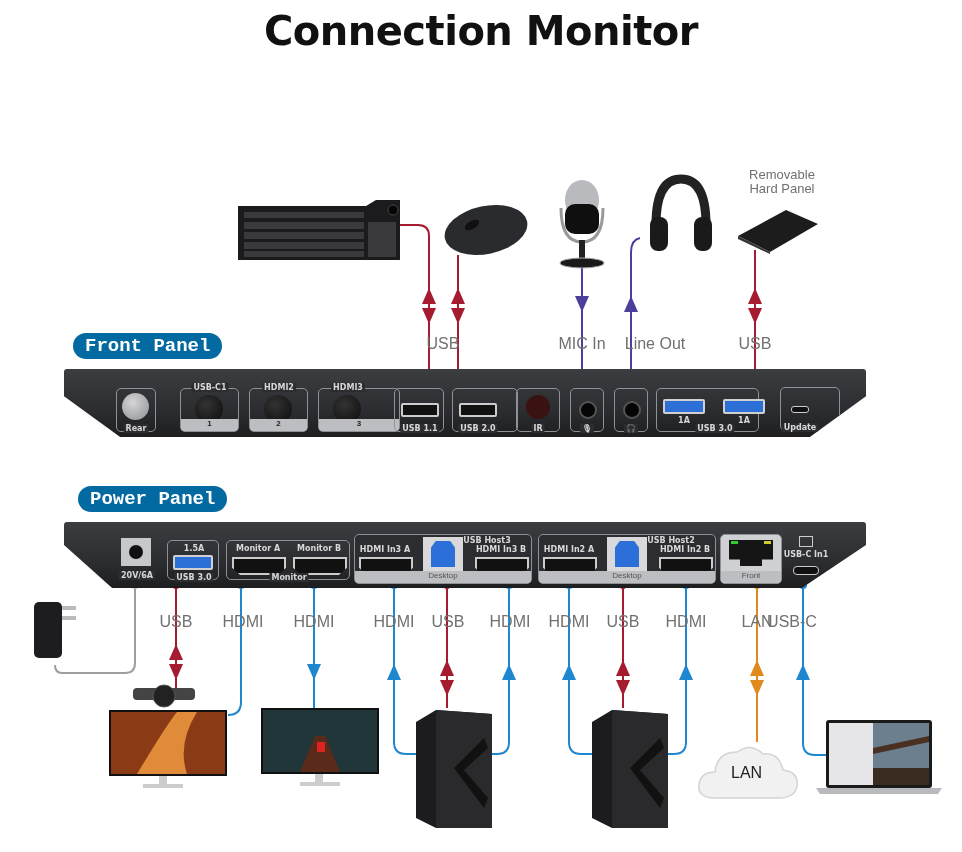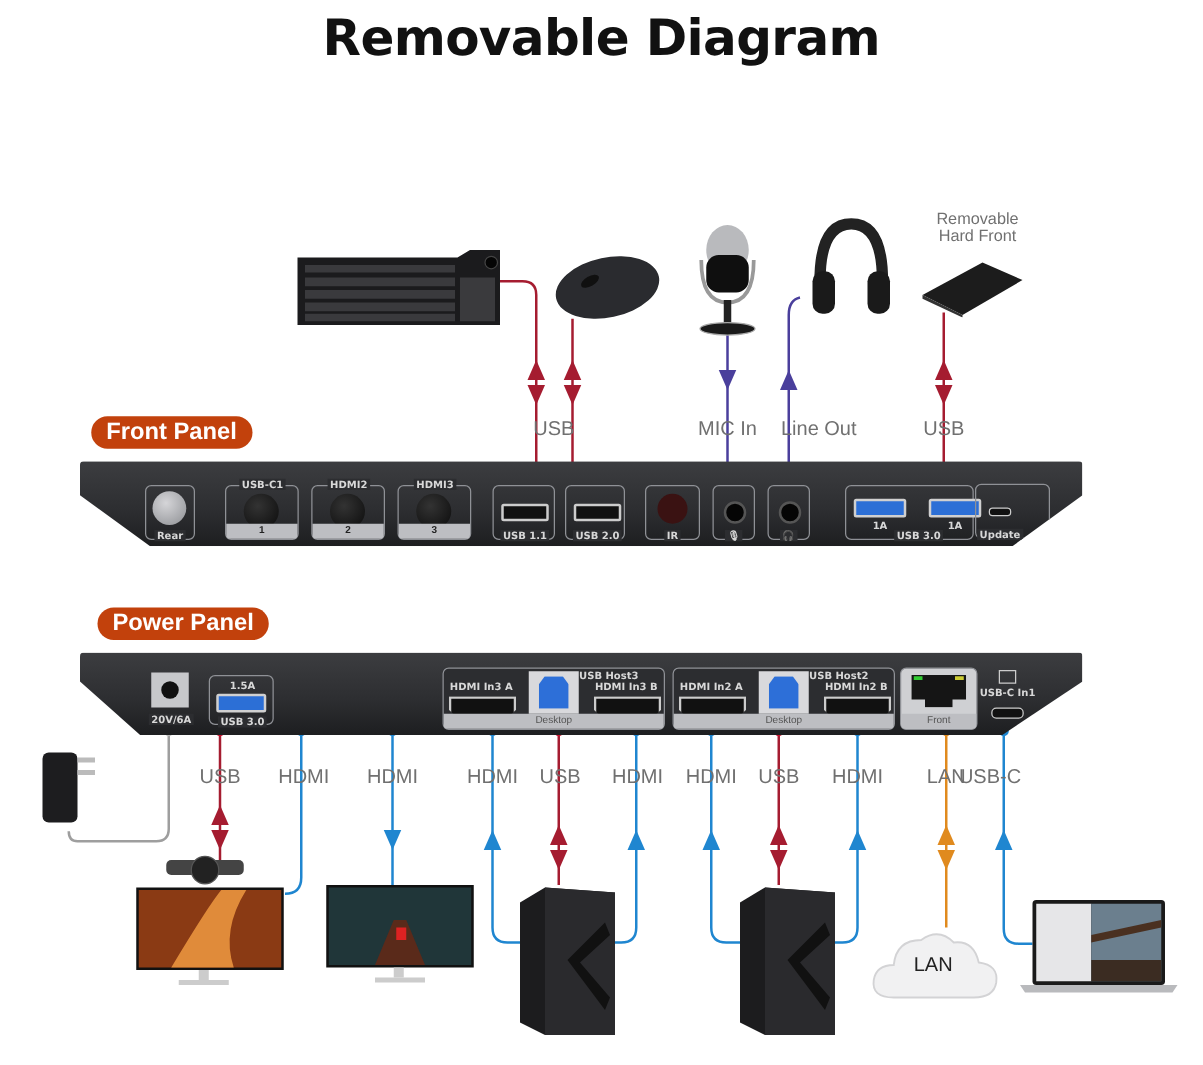--- a/index.html
+++ b/index.html
@@ -1,37 +1,37 @@
 <!DOCTYPE html>
 <html><head>
 <meta charset="utf-8">
 <style>
   html,body{margin:0;padding:0;background:#fff;}
   body{width:962px;height:852px;position:relative;overflow:hidden;font-family:"Liberation Sans",sans-serif;}
   .abs{position:absolute;}
   #title{left:0;top:8px;width:962px;text-align:center;font-family:"DejaVu Sans",sans-serif;font-weight:bold;font-size:40px;color:#111;letter-spacing:-0.5px;}
-  .pill{background:#c2410c;color:#fff;font-family:Liberation Sans, sans-serif;font-weight:bold;font-size:19px;border-radius:16px;padding:2px 12px;}
+  .pill{background:#0369a1;color:#fff;font-family:Liberation Mono, monospace;font-weight:bold;font-size:19px;border-radius:16px;padding:2px 12px;}
   .lbl{color:#707070;font-size:16px;font-family:"Liberation Sans",sans-serif;transform:translateX(-50%);white-space:nowrap;}
   .dev-lbl{color:#707070;font-size:13px;text-align:center;line-height:14px;}
   .panel{background:linear-gradient(#3c3d40,#2c2d30 60%,#1d1e20);border-radius:3px;}
   .port{position:absolute;border:1.5px solid #8f9196;border-radius:5px;box-sizing:border-box;}
   .plabel{position:absolute;color:#d8d8d8;font-size:8px;font-weight:bold;font-family:"DejaVu Sans",sans-serif;white-space:nowrap;transform:translateX(-50%);background:#2c2d30;padding:0 2px;}
   .knob{position:absolute;width:28px;height:28px;border-radius:50%;background:radial-gradient(circle at 40% 35%,#333,#0b0b0b);}
   .usbA{position:absolute;height:10px;background:#111;border:2px solid #ccc;border-radius:2px;}
   .usb3{position:absolute;height:11px;background:#2c6fd6;border:2px solid #d0d0d0;border-radius:2px;}
   .hdmi{position:absolute;width:50px;height:14px;background:#111;border:2px solid #ccc;clip-path:polygon(0 0,100% 0,100% 60%,85% 100%,15% 100%,0 60%);}
   .usbB{position:absolute;width:40px;height:34px;background:#d9d9dc;}
   .usbB::after{content:"";position:absolute;left:8px;top:4px;width:24px;height:26px;background:#2d6fd8;clip-path:polygon(20% 0,80% 0,100% 25%,100% 100%,0 100%,0 25%);}
   .sublabel{position:absolute;height:12px;background:#bdbec2;border-radius:0 0 3px 3px;}
   .svgl{position:absolute;left:0;top:0;}
 </style>
 </head>
 <body>
 
-<div id="title" class="abs">Removable Diagram</div>
+<div id="title" class="abs">Connection Monitor</div>
 
 <svg class="svgl" width="962" height="852">
   <defs>
     <marker id="ar-usb" viewBox="0 0 10 10" refX="5" refY="5" markerWidth="6" markerHeight="6" orient="auto">
         <path d="M0,0 L10,5 L0,10 z" fill="#a51c30"></path>
       </marker>
   </defs>
 
   <g stroke="#a51c30" stroke-width="2" fill="none">
     <path d="M398,225 L418,225 Q429,225 429,236 L429,378"></path>
@@ -153,21 +153,21 @@
   <rect x="24" y="62" width="6" height="18" fill="#222"></rect>
   <ellipse cx="27" cy="85" rx="22" ry="5" fill="#1a1a1a" stroke="#aaa"></ellipse>
 </svg>
 <svg class="abs" style="left:648px;top:173px" width="66" height="84">
   <path d="M8,52 Q8,6 33,6 Q58,6 58,52" stroke="#222" stroke-width="9" fill="none"></path>
   <rect x="2" y="44" width="18" height="34" rx="8" fill="#1a1a1a"></rect>
   <rect x="46" y="44" width="18" height="34" rx="8" fill="#1a1a1a"></rect>
 </svg>
 <div class="abs dev-lbl" style="left:730px;top:168px;width:104px">
   <div>Removable</div>
-  <div>Hard Front</div>
+  <div>Hard Panel</div>
 </div>
 <svg class="abs" style="left:736px;top:208px" width="84" height="46">
   <path d="M2,28 L50,2 L82,16 L34,44 Z" fill="#1c1c1c"></path>
   <path d="M2,28 L34,44 L34,46 L2,31 Z" fill="#333"></path>
 </svg>
 
 <div class="abs lbl" style="left:443px;top:335px">USB</div>
 <div class="abs lbl" style="left:582px;top:335px">MIC In</div>
 <div class="abs lbl" style="left:655px;top:335px">Line Out</div>
 <div class="abs lbl" style="left:755px;top:335px">USB</div>
@@ -182,46 +182,46 @@
   <div class="port" style="left:116px;top:19px;width:59px;height:44px">
     <div class="plabel" style="left:29px;top:-6px">USB-C1</div>
     <div class="knob" style="left:14px;top:6px"></div>
     <div class="sublabel" style="left:0;right:0;bottom:0;text-align:center;font-size:8px;color:#222;font-weight:bold">1</div>
   </div>
   <div class="port" style="left:185px;top:19px;width:59px;height:44px">
     <div class="plabel" style="left:29px;top:-6px">HDMI2</div>
     <div class="knob" style="left:14px;top:6px"></div>
     <div class="sublabel" style="left:0;right:0;bottom:0;text-align:center;font-size:8px;color:#222;font-weight:bold">2</div>
   </div>
-  <div class="port" style="left:254px;top:19px;width:59px;height:44px">
+  <div class="port" style="left:254px;top:19px;width:82px;height:44px">
     <div class="plabel" style="left:29px;top:-6px">HDMI3</div>
     <div class="knob" style="left:14px;top:6px"></div>
     <div class="sublabel" style="left:0;right:0;bottom:0;text-align:center;font-size:8px;color:#222;font-weight:bold">3</div>
   </div>
   <div class="port" style="left:330px;top:19px;width:50px;height:44px">
     <div class="usbA" style="left:6px;top:14px;width:34px"></div>
     <div class="plabel" style="left:25px;top:35px">USB 1.1</div>
   </div>
-  <div class="port" style="left:388px;top:19px;width:48px;height:44px">
+  <div class="port" style="left:388px;top:19px;width:66px;height:44px">
     <div class="usbA" style="left:6px;top:14px;width:34px"></div>
     <div class="plabel" style="left:25px;top:35px">USB 2.0</div>
   </div>
   <div class="port" style="left:452px;top:19px;width:44px;height:44px">
     <div style="position:absolute;left:9px;top:6px;width:24px;height:24px;border-radius:50%;background:#3a1212"></div>
     <div class="plabel" style="left:21px;top:35px">IR</div>
   </div>
   <div class="port" style="left:506px;top:19px;width:34px;height:44px">
     <div style="position:absolute;left:8px;top:12px;width:14px;height:14px;border-radius:50%;background:#050505;border:2px solid #555"></div>
     <div class="plabel" style="left:16px;top:35px">🎙</div>
   </div>
   <div class="port" style="left:550px;top:19px;width:34px;height:44px">
     <div style="position:absolute;left:8px;top:12px;width:14px;height:14px;border-radius:50%;background:#050505;border:2px solid #555"></div>
     <div class="plabel" style="left:16px;top:35px">🎧</div>
   </div>
-  <div class="port" style="left:612px;top:19px;width:103px;height:44px">
+  <div class="port" style="left:592px;top:19px;width:103px;height:44px">
     <div class="usb3" style="left:6px;top:10px;width:38px"></div>
     <div class="usb3" style="left:66px;top:10px;width:38px"></div>
     <div class="plabel" style="left:27px;top:27px;background:none">1A</div>
     <div class="plabel" style="left:87px;top:27px;background:none">1A</div>
     <div class="plabel" style="left:58px;top:35px">USB 3.0</div>
   </div>
   <div class="port" style="left:716px;top:18px;width:60px;height:44px">
     <div style="position:absolute;left:10px;top:18px;width:16px;height:5px;border-radius:3px;background:#111;border:1.5px solid #ccc"></div>
     <div class="plabel" style="left:19px;top:35px">Update</div>
   </div>
@@ -231,20 +231,27 @@
 
 <div class="abs panel" style="left:64px;top:522px;width:802px;height:66px;clip-path:polygon(0 0,100% 0,100% 35%,92% 100%,6% 100%,0 35%)">
   <div style="position:absolute;left:57px;top:16px;width:30px;height:28px;background:#c7c8cb">
     <div style="position:absolute;left:8px;top:7px;width:14px;height:14px;border-radius:50%;background:#111"></div>
   </div>
   <div class="plabel" style="left:73px;top:49px">20V/6A</div>
   <div class="port" style="left:103px;top:18px;width:52px;height:40px">
     <div class="plabel" style="left:26px;top:3px;background:none">1.5A</div>
     <div class="usb3" style="left:5px;top:14px;width:36px"></div>
     <div class="plabel" style="left:26px;top:32px">USB 3.0</div>
+  </div>
+  <div class="port" style="left:162px;top:18px;width:124px;height:40px">
+    <div class="plabel" style="left:31px;top:3px;background:none">Monitor A</div>
+    <div class="plabel" style="left:92px;top:3px;background:none">Monitor B</div>
+    <div class="hdmi" style="left:5px;top:16px"></div>
+    <div class="hdmi" style="left:66px;top:16px"></div>
+    <div class="plabel" style="left:62px;top:32px">Monitor</div>
   </div>
   <div class="port" style="left:290px;top:12px;width:178px;height:50px;background:#2c2d30">
     <div class="plabel" style="left:30px;top:10px;background:none">HDMI In3 A</div>
     <div class="hdmi" style="left:4px;top:22px"></div>
     <div class="usbB" style="left:68px;top:2px"></div>
     <div class="plabel" style="left:132px;top:1px;background:none">USB Host3</div>
     <div class="plabel" style="left:146px;top:10px;background:none">HDMI In3 B</div>
     <div class="hdmi" style="left:120px;top:22px"></div>
     <div class="sublabel" style="left:0;right:0;bottom:0;text-align:center;font-size:8px;color:#555">Desktop</div>
   </div>

